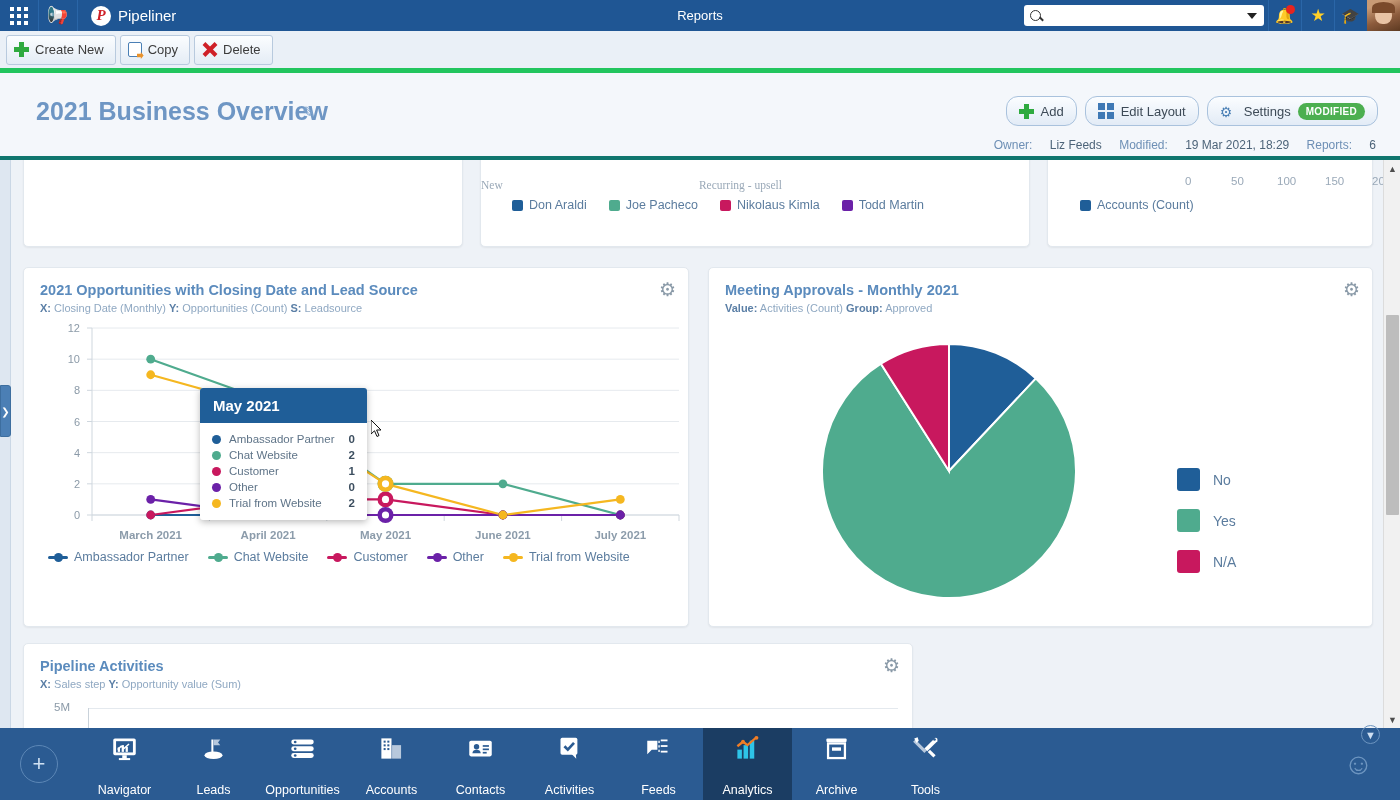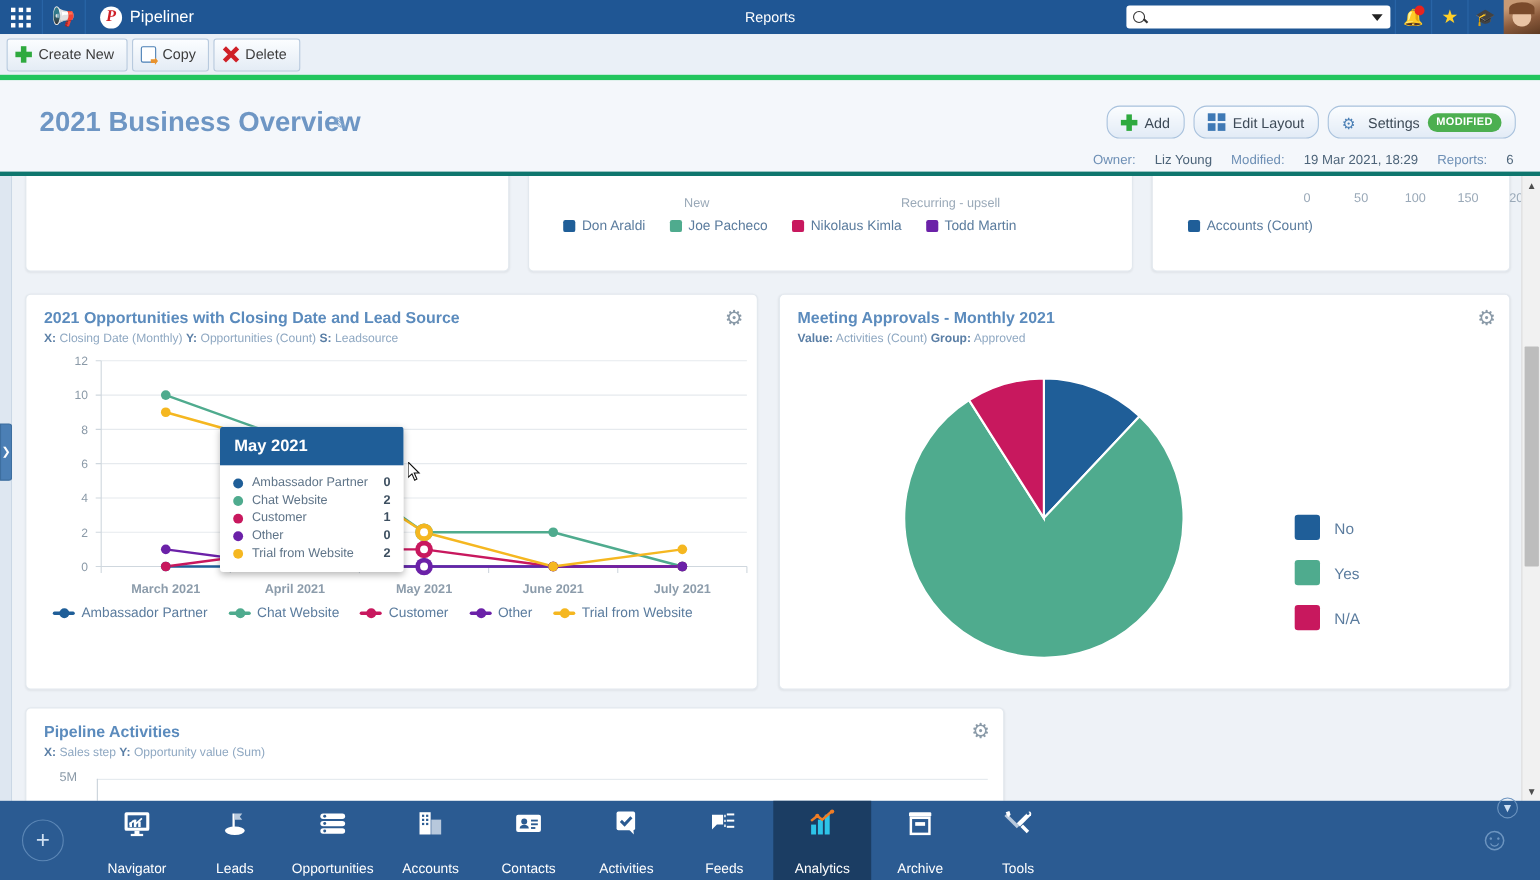--- a/index.html
+++ b/index.html
@@ -350,37 +350,37 @@
     <span>Edit Layout</span>
   </div>
   <div class="hdr-btn">
     <span class="ico-gearsm">⚙</span>
     <span>Settings</span>
     <span class="badge-modified">MODIFIED</span>
   </div>
 </div>
 <div class="meta-line">
   <span><b>Owner:</b>
-    <span class="val">Liz Young</span></span>
+    <span class="val">Liz Feeds</span></span>
   <span><b>Modified:</b>
     <span class="val">19 Mar 2021, 18:29</span></span>
   <span><b>Reports:</b>
     <span class="val">6</span></span>
 </div>
 
 <div class="leftrail">
   <div class="rail-handle">❯</div>
 </div>
 
 <div class="content">
 
   <div class="card" style="left:12px; top:-78px; width:440px; height:165px;"></div>
 
   <div class="card" style="left:469px; top:-78px; width:550px; height:165px;">
-    <div style="position:absolute; left:0; top:96px; width:100%; font-size:11.5px; color:#9aa9b8; text-align:center;">
+    <div style="position:absolute; left:0; top:96px; width:100%; font-size:11.5px; color:#9aa9b8; font-family:Liberation Serif, serif;">
       <span style="display:inline-block; width:215px;">New</span>
       <span style="display:inline-block; width:240px;">Recurring - upsell</span>
     </div>
     <div class="legend-row" style="position:absolute; left:31px; top:115px; gap:22px;">
       <span class="leg-item">
         <span class="leg-sq" style="background:#1f5e98"></span>
         <span>Don Araldi</span>
       </span>
       <span class="leg-item">
         <span class="leg-sq" style="background:#4fab8e"></span>

